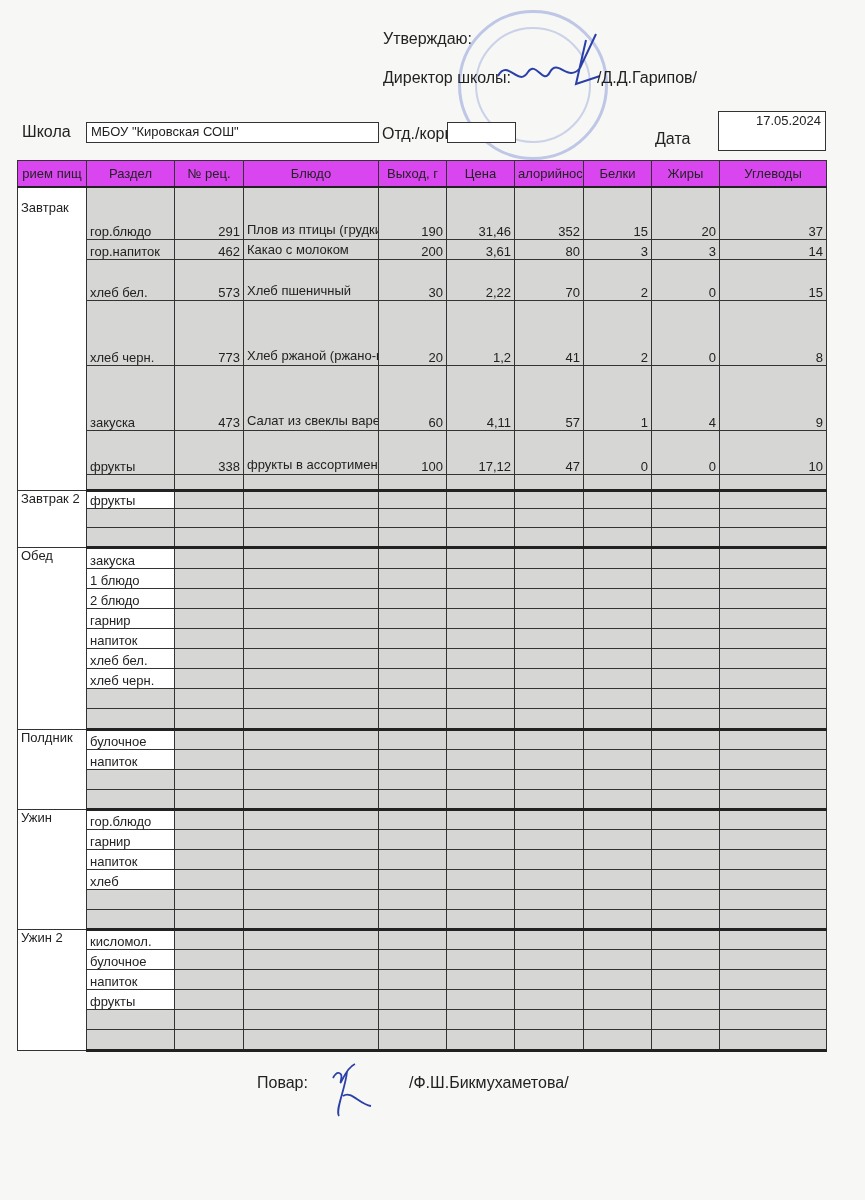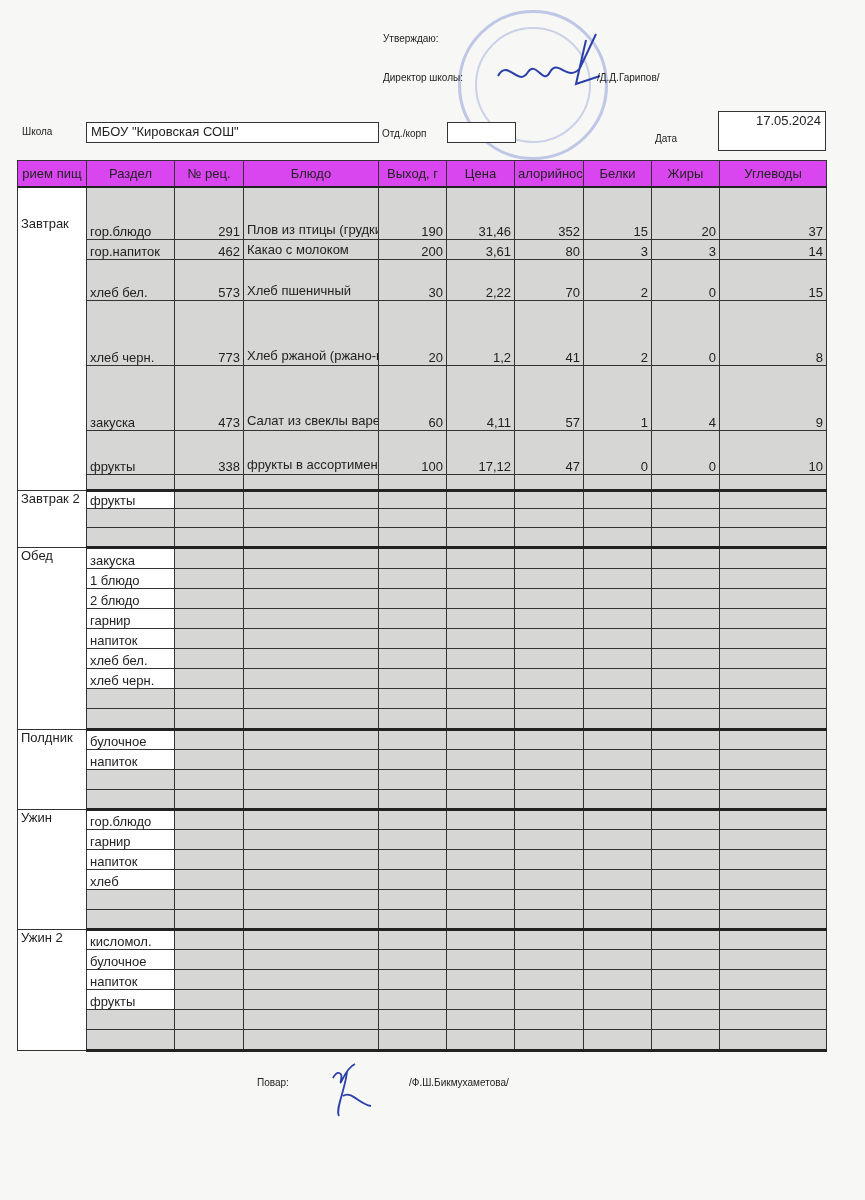--- a/index.html
+++ b/index.html
@@ -3,21 +3,21 @@
 <meta charset="utf-8">
 <style>
   html, body { margin:0; padding:0; }
   body {
     width:865px; height:1200px; position:relative; overflow:hidden;
     background:#f7f7f5;
     font-family:"Liberation Sans", "DejaVu Sans", sans-serif;
     color:#222;
   }
   .abs { position:absolute; }
-  .txt { font-size:10px; line-height:15px; white-space:nowrap; }
+  .txt { font-size:16px; line-height:15px; white-space:nowrap; }
   .box { position:absolute; border:1px solid #333; background:#fff; box-sizing:border-box; font-size:13px; padding:1px 4px; }
   .stamp {
     position:absolute; left:458px; top:10px; width:150px; height:150px;
     border-radius:50%; border:3px solid rgba(120,140,210,0.45);
     box-sizing:border-box;
   }
   .stamp::after {
     content:""; position:absolute; left:14px; top:14px; right:14px; bottom:14px;
     border-radius:50%; border:2px solid rgba(120,140,210,0.35);
   }
@@ -80,21 +80,21 @@
       <th>Выход, г</th>
       <th>Цена</th>
       <th>алорийнос</th>
       <th>Белки</th>
       <th>Жиры</th>
       <th>Углеводы</th>
     </tr>
   </thead>
   <tbody id="tbody">
       <tr style="height: 53px;">
-        <td class="meal" rowspan="7" style="vertical-align: top; padding-top: 28px;">Завтрак</td>
+        <td class="meal" rowspan="7" style="vertical-align: top; padding-top: 12px;">Завтрак</td>
         <td class="sec g">гор.блюдо</td>
         <td class="g num">291</td>
         <td class="g dish">Плов из птицы (грудки куриные)</td>
         <td class="g num">190</td>
         <td class="g num">31,46</td>
         <td class="g num">352</td>
         <td class="g num">15</td>
         <td class="g num">20</td>
         <td class="g num">37</td>
       </tr>

